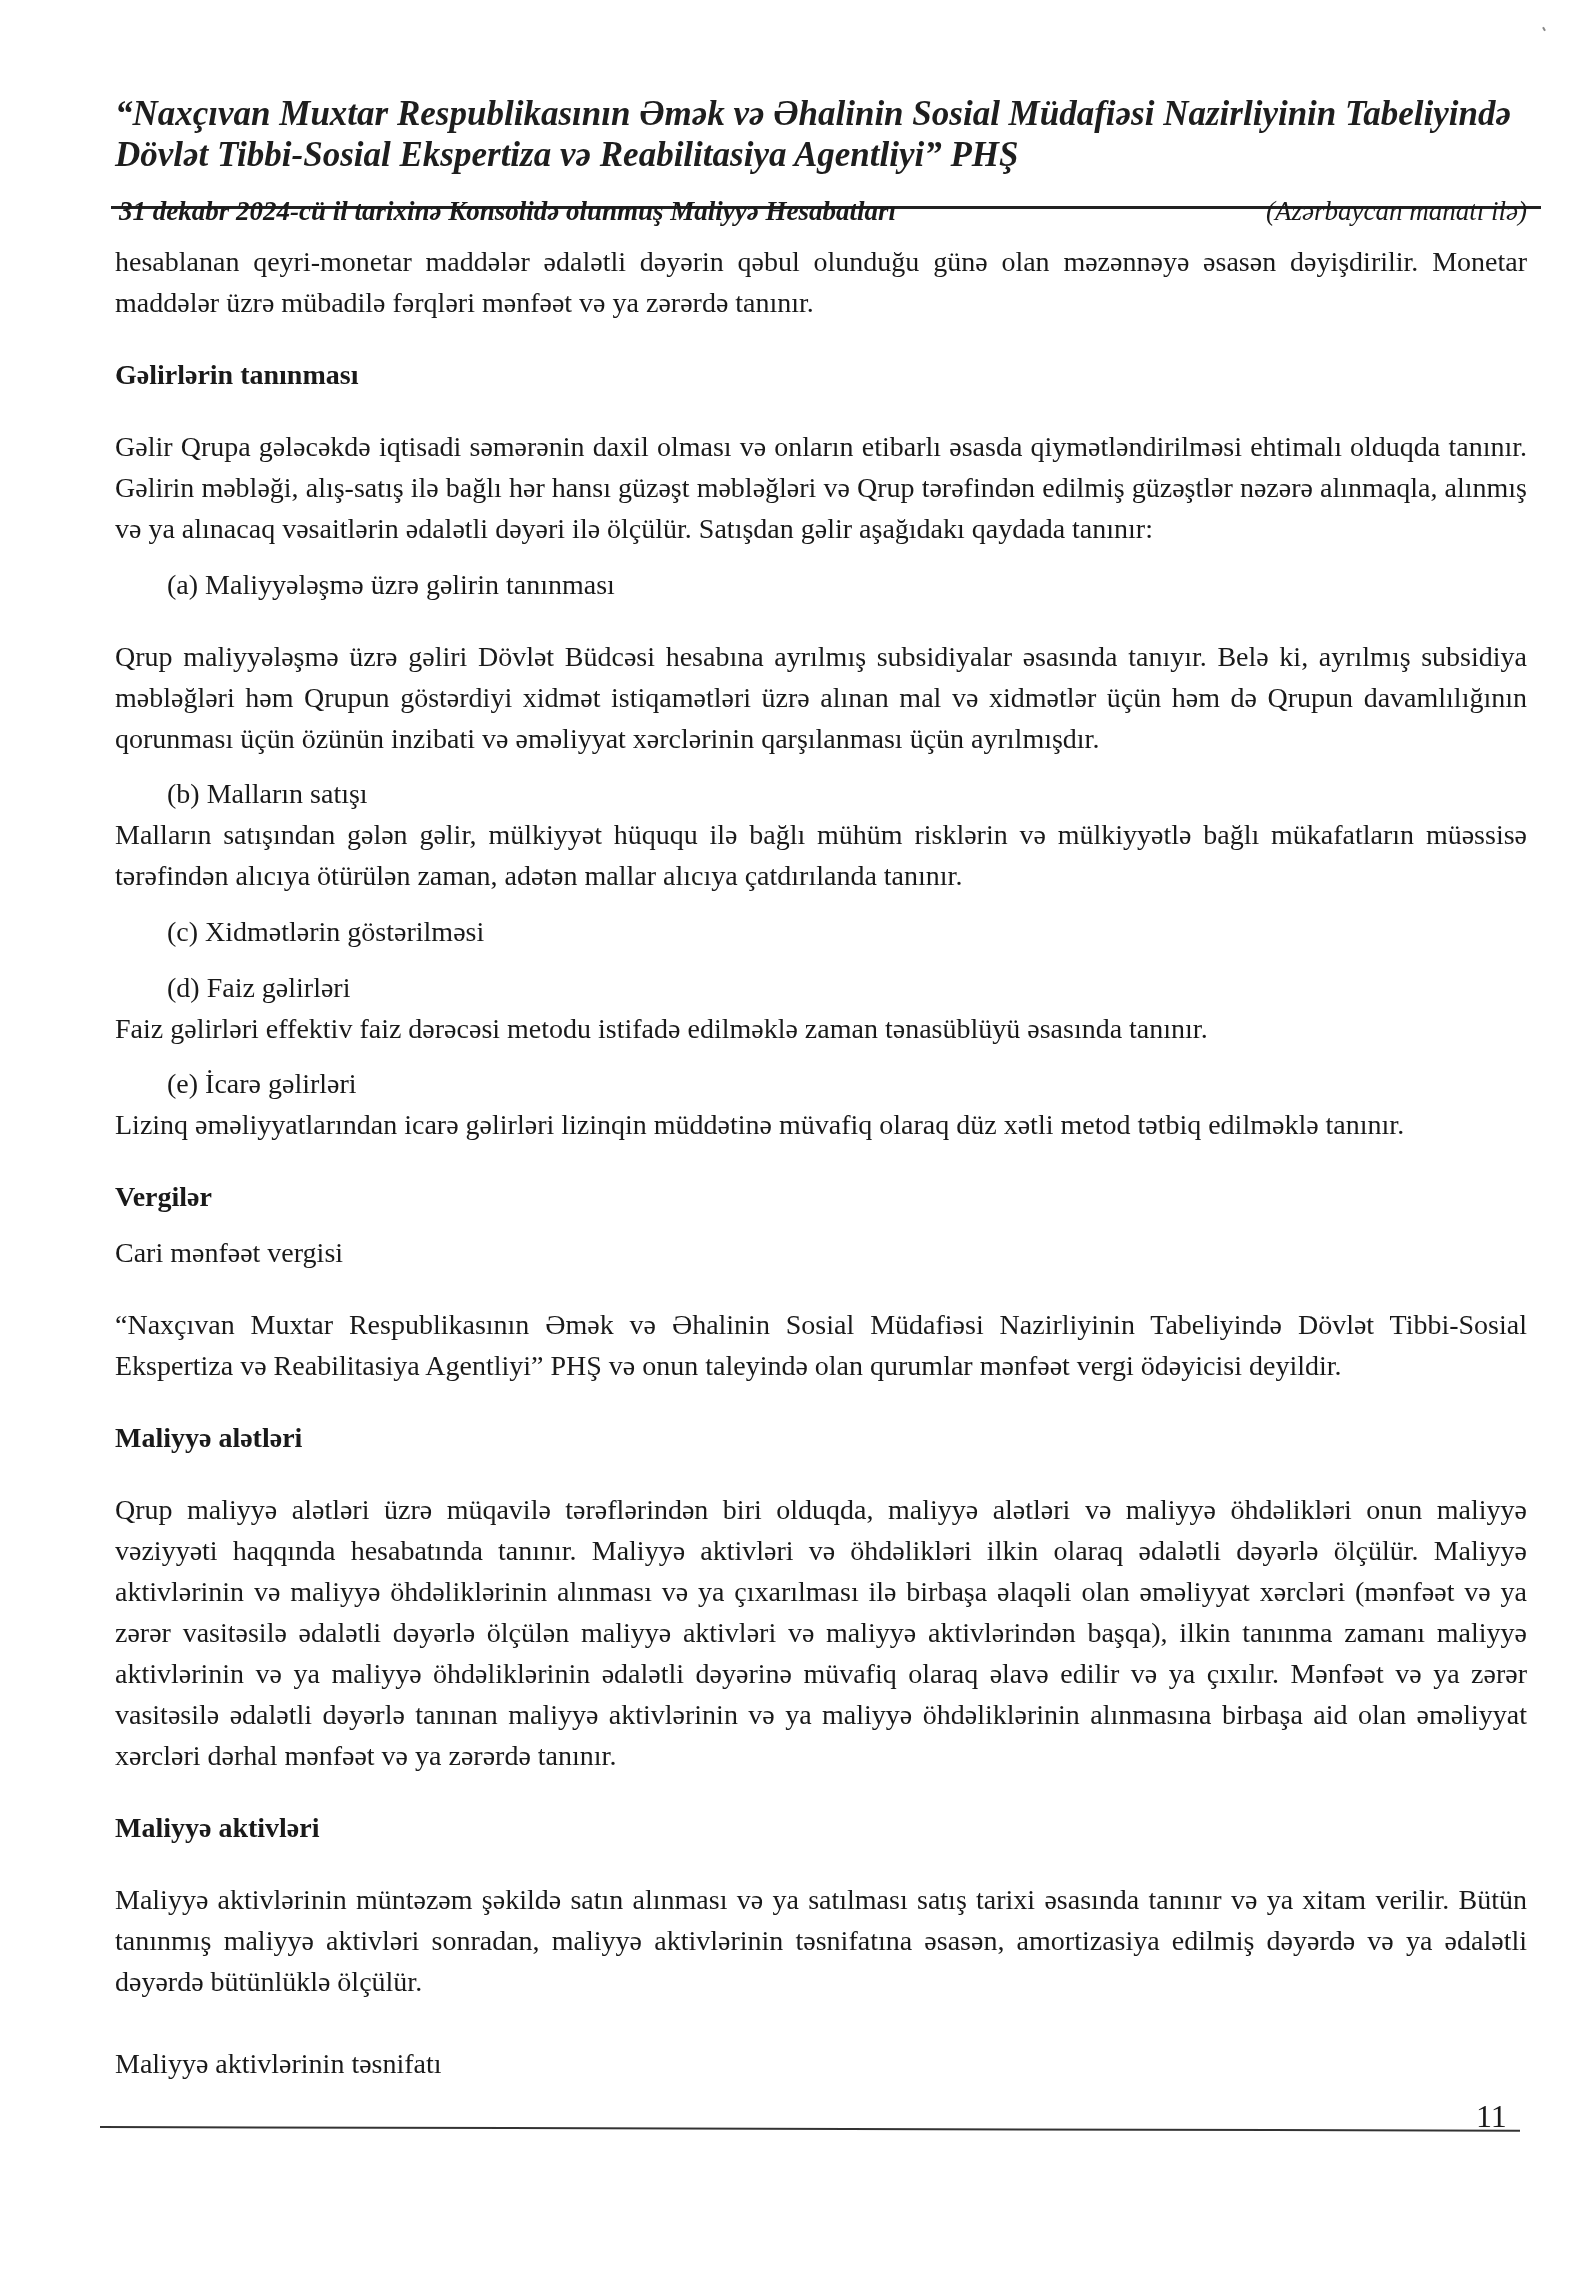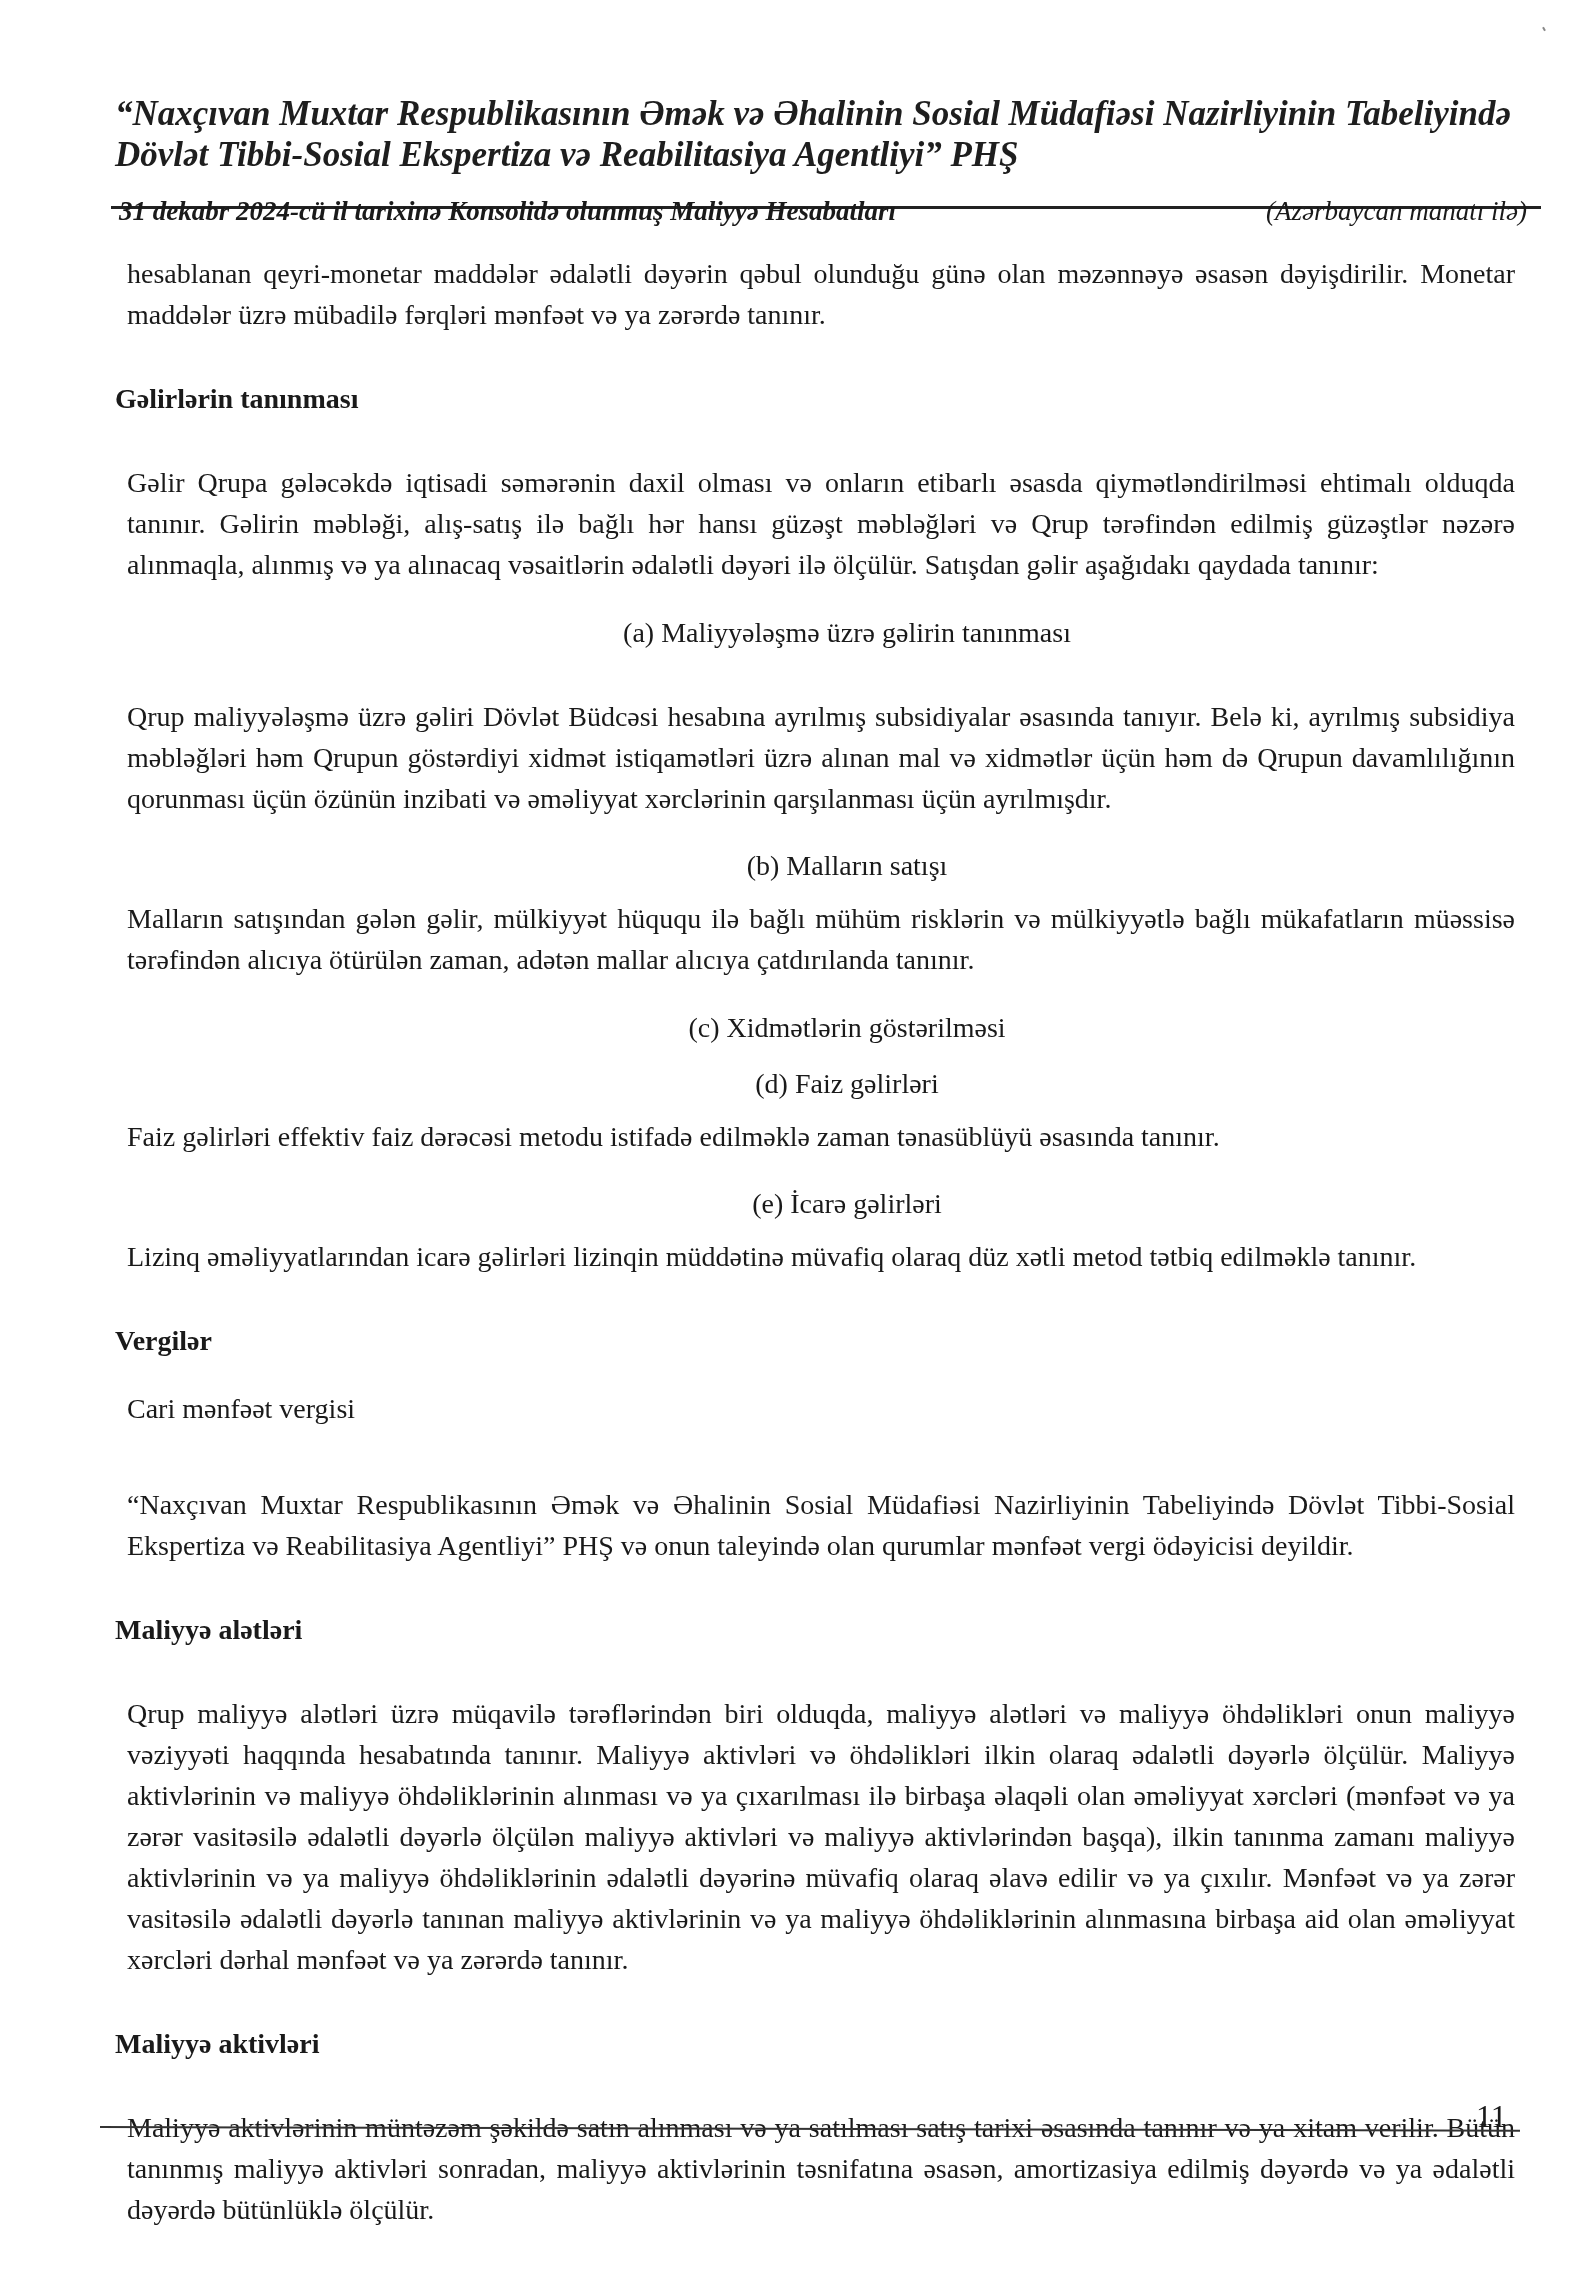--- a/index.html
+++ b/index.html
@@ -8,23 +8,23 @@
   .page { position: absolute; left: 115px; top: 0; width: 1400px; }
   .hdr-title { position: absolute; left: 0; top: 93px; width: 1413px;
                font-style: italic; font-weight: bold; font-size: 35px; line-height: 41px; color: #1e1e1e; }
   .hdr-title .l2 { text-decoration-thickness: 2px; text-underline-offset: 4px; }
   .hdr-rule { position: absolute; left: -4px; top: 206px; width: 1430px; height: 2.7px; background: #222; }
   .hdr-sub { position: absolute; left: 0; top: 196px; width: 1412px; height: 31px;
              font-style: italic; font-size: 27px; line-height: 31px; }
   .hdr-sub .left { position: absolute; left: 4px; top: 0; font-weight: bold; }
   .hdr-sub .right { position: absolute; right: 0; top: 0; margin-left: 37px; }
   .body { position: absolute; left: 0; top: 241px; width: 1412px; font-size: 28px; line-height: 41px; }
-  .p { margin: 12px; text-align: justify; text-align-last: left; }
+  .p { margin: 0; text-align: justify; text-align-last: left; }
   .h { margin: 0; font-weight: bold; }
-  .sub { margin: 0; padding-left: 52px; text-align: center; }
+  .sub { margin: 0; padding-left: 52px; }
   .gap-s { height: 14.7px; }
   .gap-m { height: 31px; }
   .gap-l { height: 41px; }
   .footer-num { position: absolute; left: 1476px; top: 2101px; font-size: 32px; line-height: 31px; }
   .footer-rule { position: absolute; left: 100px; top: 2126px; width: 1420px; height: 2px; background: #333;
                  transform: rotate(0.15deg); transform-origin: left center; }
   .corner-mark { position: absolute; left: 1543px; top: 27px; width: 2px; height: 4px; background: #888; transform: rotate(-30deg); }
 </style>
 </head>
 <body>

